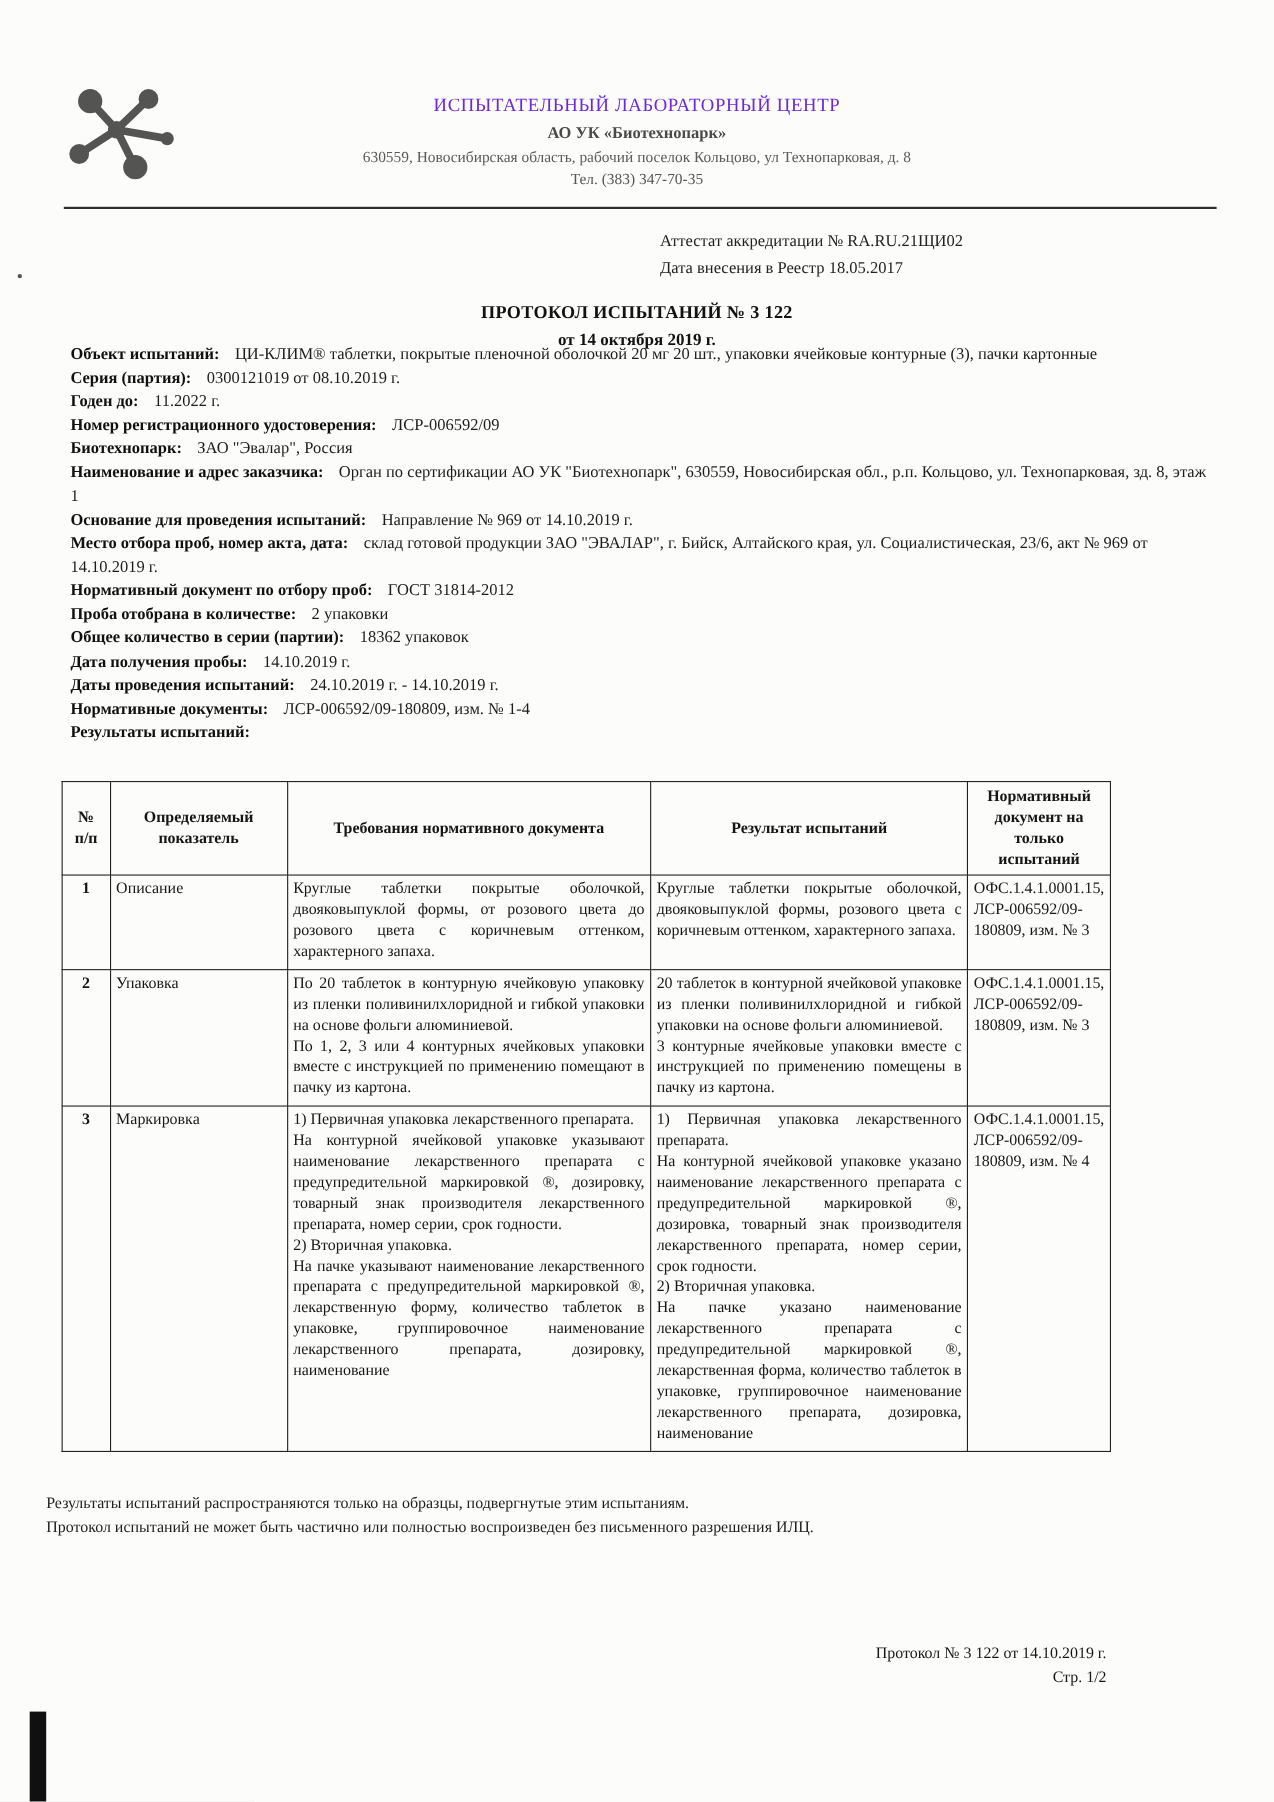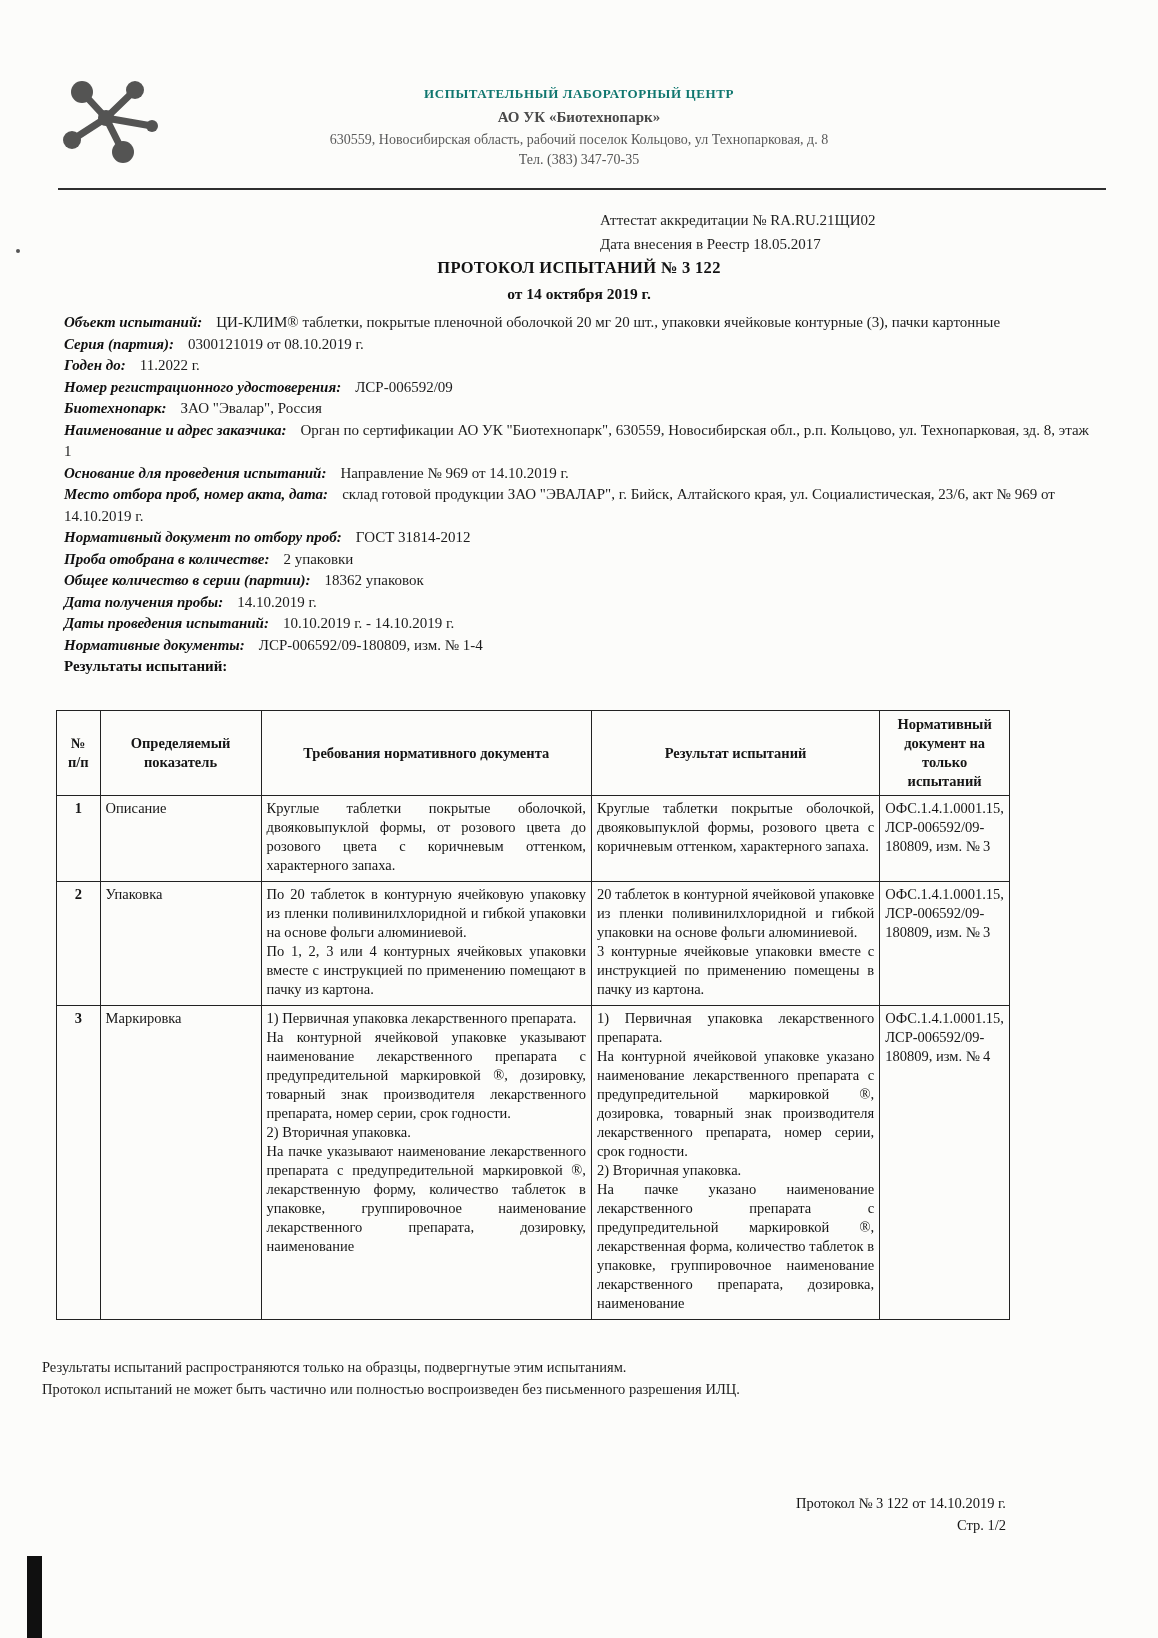--- a/index.html
+++ b/index.html
@@ -5,33 +5,33 @@
   * { margin:0; padding:0; box-sizing:border-box; }
   html,body { background:#e9e9e9; }
   body { width:1158px; font-family:"Liberation Serif", serif; }
   .page {
     position:relative; width:1158px; height:1638px;
     background:#fcfcfa; color:#1b1b1b; overflow:hidden;
   }
   
   .logo { position:absolute; left:60px; top:78px; opacity:.88; }
   .header { position:absolute; top:86px; left:0; width:100%; text-align:center; }
-  .org-name { font-size:13px; font-weight:bold; letter-spacing:.6px; color:#0f766e; }
+  .org-name { font-size:17px; font-weight:normal; letter-spacing:.6px; color:#6d28d9; }
   .org-sub  { font-size:15px; font-weight:bold; color:#4a4a4a; margin-top:7px; }
   .org-addr { font-size:14px; color:#5a5a5a; margin-top:6px; }
   .org-phone{ font-size:14px; color:#555; margin-top:4px;font-family:Liberation Serif, serif; }
   .rule { position:absolute; top:188px; left:58px; width:1048px; border-top:2px solid #2f2f2f; }
   .accred { position:absolute; top:208px; left:600px; font-size:15px; line-height:24px; color:#222; }
   
-  .title { position:absolute; top:258px; left:0; width:100%; text-align:center; color:#121212; }
+  .title { position:absolute; top:274px; left:0; width:100%; text-align:center; color:#121212; }
   .title-1 { font-size:16.5px; font-weight:bold; letter-spacing:.3px; }
   .title-2 { font-size:15.5px; font-weight:bold; margin-top:7px; }
   
   .fields { position:absolute; top:312px; left:64px; right:58px; font-size:15px; line-height:21.5px; color:#1c1c1c; }
-  .field-label { font-weight:bold; color:#101010; margin-right:14px;font-style:italic; }
+  .field-label { font-weight:bold; color:#101010; margin-right:14px; }
   .results-heading { font-weight:bold; color:#101010; }
   
   table.results { position:absolute; top:710px; left:56px; border-collapse:collapse; width:954px;
     font-size:14.5px; line-height:19px; color:#151515; }
   table.results th, table.results td { border:1.6px solid #222; overflow-wrap:break-word; }
   table.results th { font-weight:bold; text-align:center; vertical-align:middle; padding:4px 3px; height:84px; }
   table.results td { vertical-align:top; padding:3px 5px 6px; }
   .col-num  { width:44px; }
   .col-ind  { width:162px; }
   .col-req  { width:334px; }
@@ -91,21 +91,21 @@
     <div class="field"><span class="field-label">Годен до:</span><span>11.2022 г.</span></div>
     <div class="field"><span class="field-label">Номер регистрационного удостоверения:</span><span>ЛСР-006592/09</span></div>
     <div class="field"><span class="field-label">Биотехнопарк:</span><span>ЗАО "Эвалар", Россия</span></div>
     <div class="field"><span class="field-label">Наименование и адрес заказчика:</span><span>Орган по сертификации АО УК "Биотехнопарк", 630559, Новосибирская обл., р.п. Кольцово, ул. Технопарковая, зд. 8, этаж 1</span></div>
     <div class="field"><span class="field-label">Основание для проведения испытаний:</span><span>Направление № 969 от 14.10.2019 г.</span></div>
     <div class="field"><span class="field-label">Место отбора проб, номер акта, дата:</span><span>склад готовой продукции ЗАО "ЭВАЛАР", г. Бийск, Алтайского края, ул. Социалистическая, 23/6, акт № 969 от 14.10.2019 г.</span></div>
     <div class="field"><span class="field-label">Нормативный документ по отбору проб:</span><span>ГОСТ 31814-2012</span></div>
     <div class="field"><span class="field-label">Проба отобрана в количестве:</span><span>2 упаковки</span></div>
     <div class="field"><span class="field-label">Общее количество в серии (партии):</span><span>18362 упаковок</span></div>
     <div class="field"><span class="field-label">Дата получения пробы:</span><span>14.10.2019 г.</span></div>
-    <div class="field"><span class="field-label">Даты проведения испытаний:</span><span>10.10.2019 г. - 14.10.2019 г.</span></div>
+    <div class="field"><span class="field-label">Даты проведения испытаний:</span><span>24.10.2019 г. - 14.10.2019 г.</span></div>
     <div class="field"><span class="field-label">Нормативные документы:</span><span>ЛСР-006592/09-180809, изм. № 1-4</span></div>
     <div class="field results-heading">Результаты испытаний:</div>
   </div>
 
   <table class="results">
     <colgroup>
       <col class="col-num">
         <col class="col-ind">
         <col class="col-req">
         <col class="col-res">

